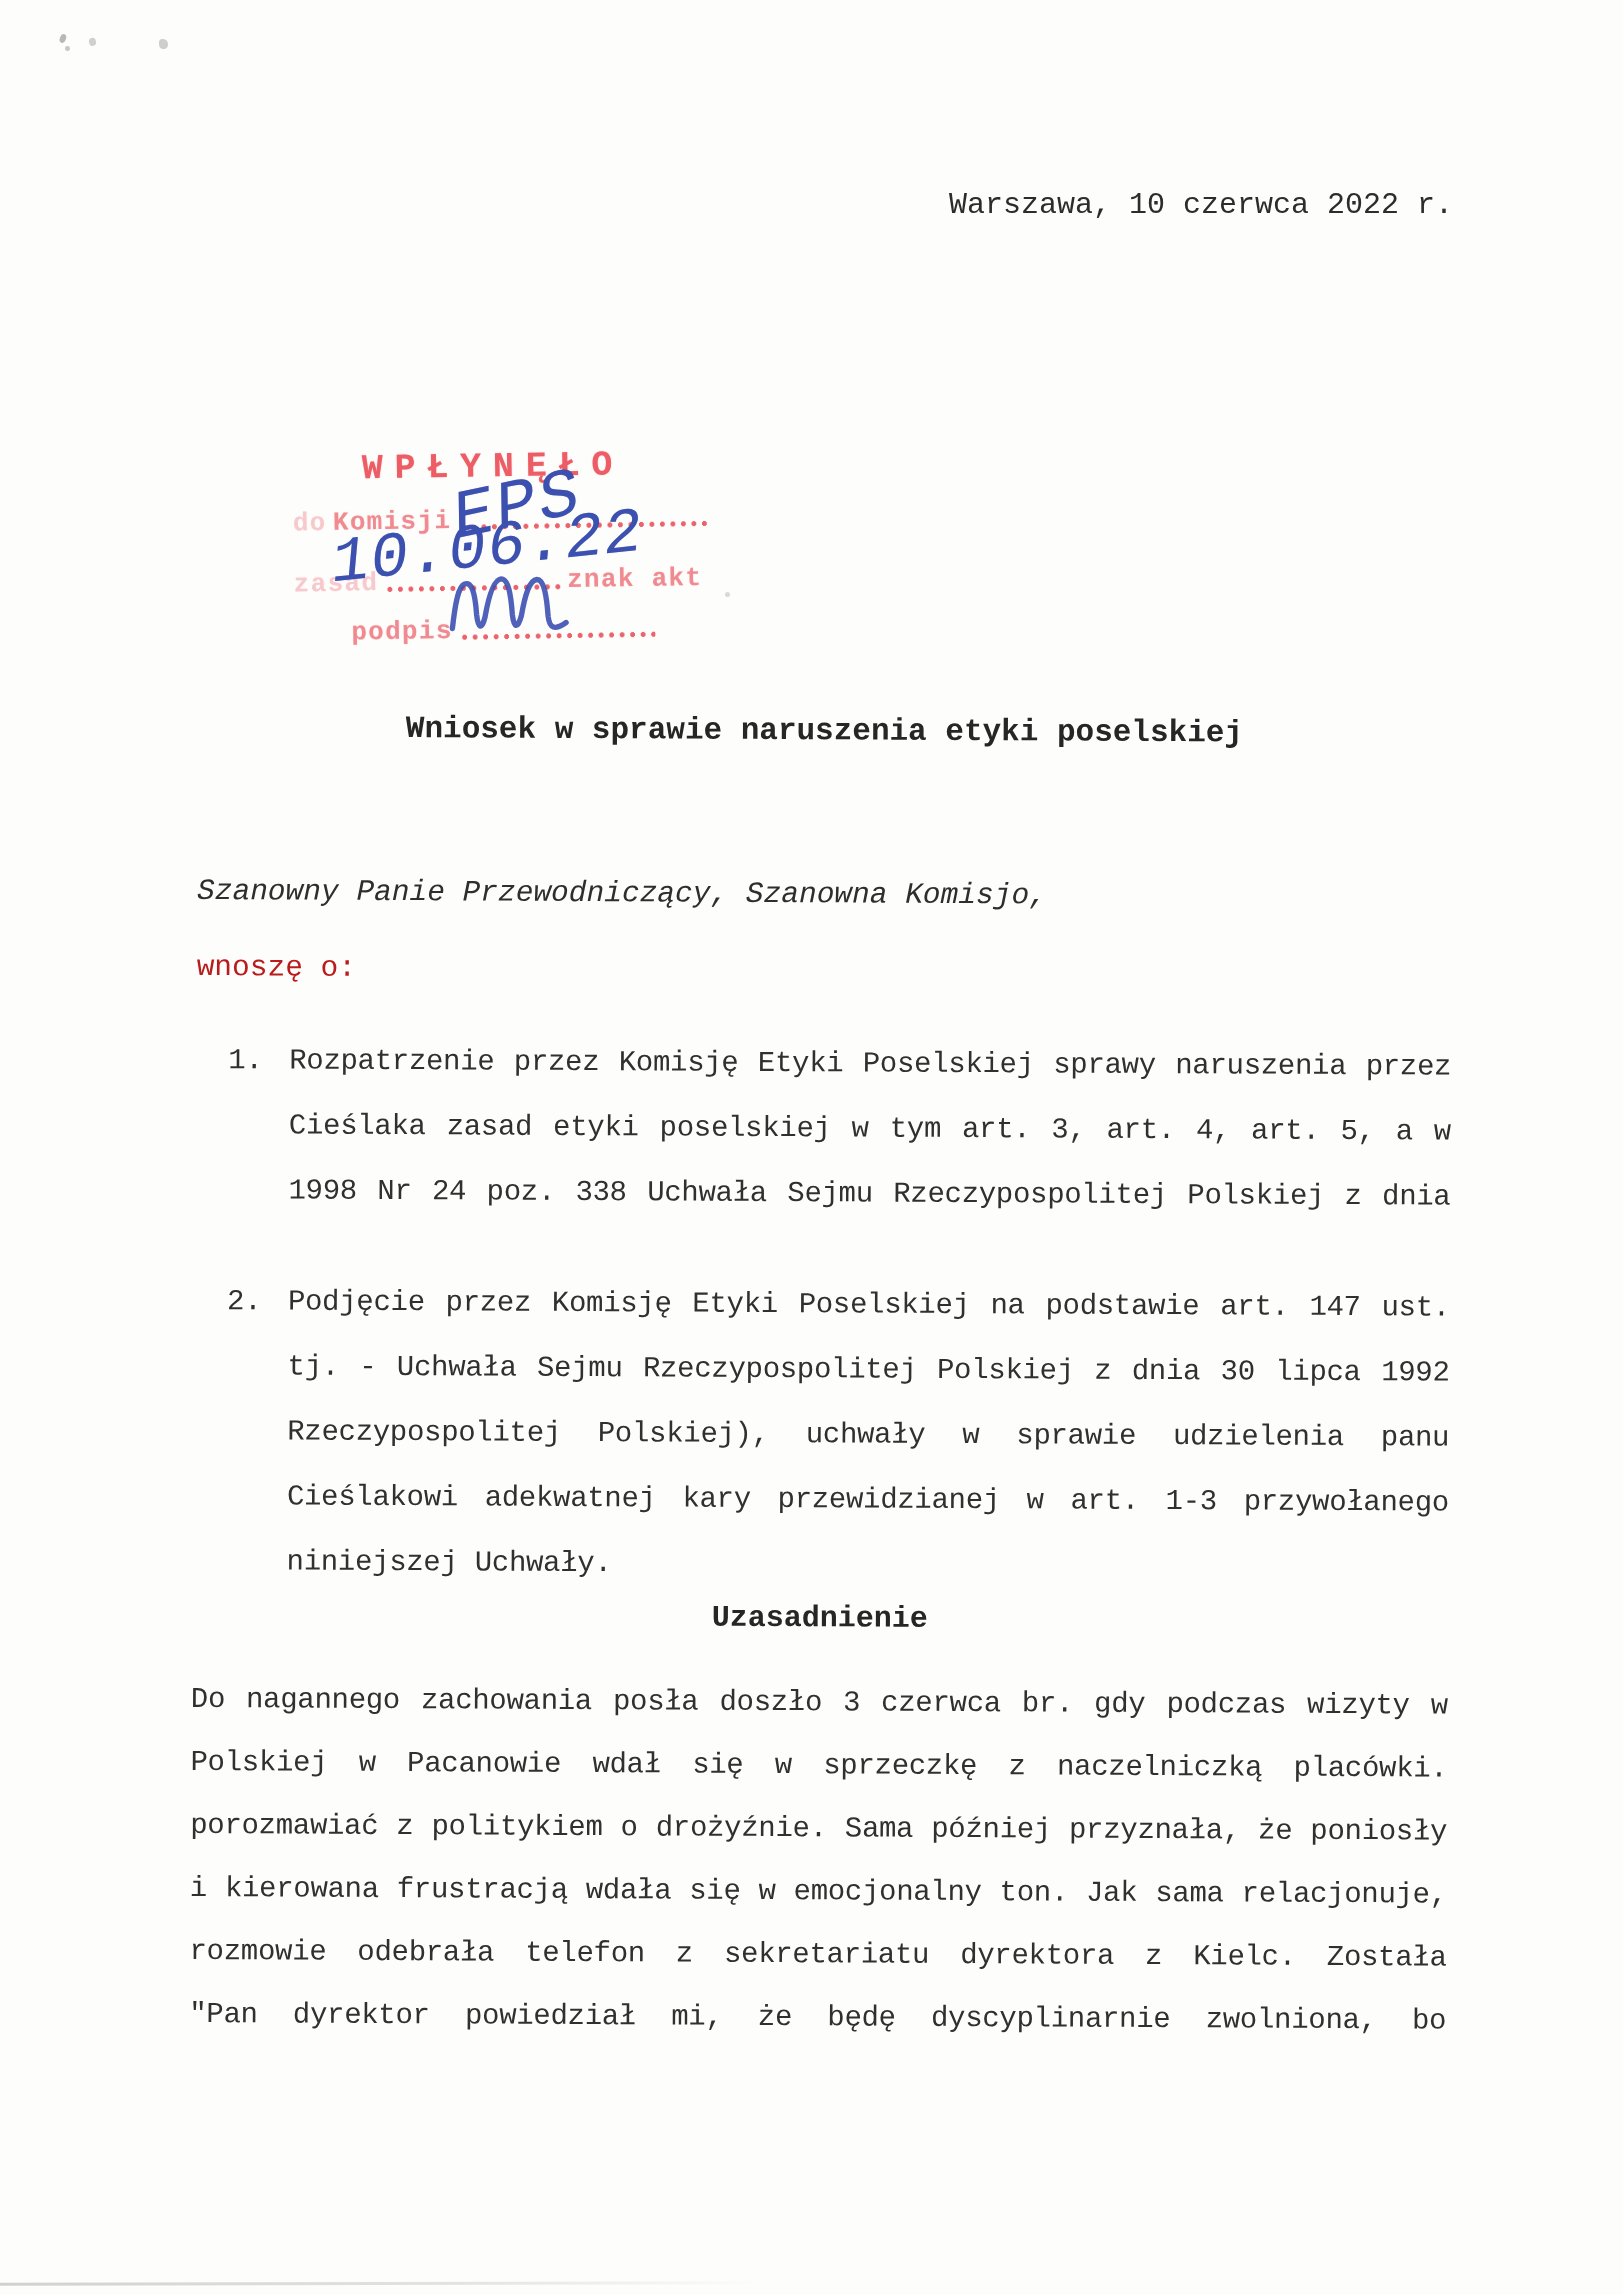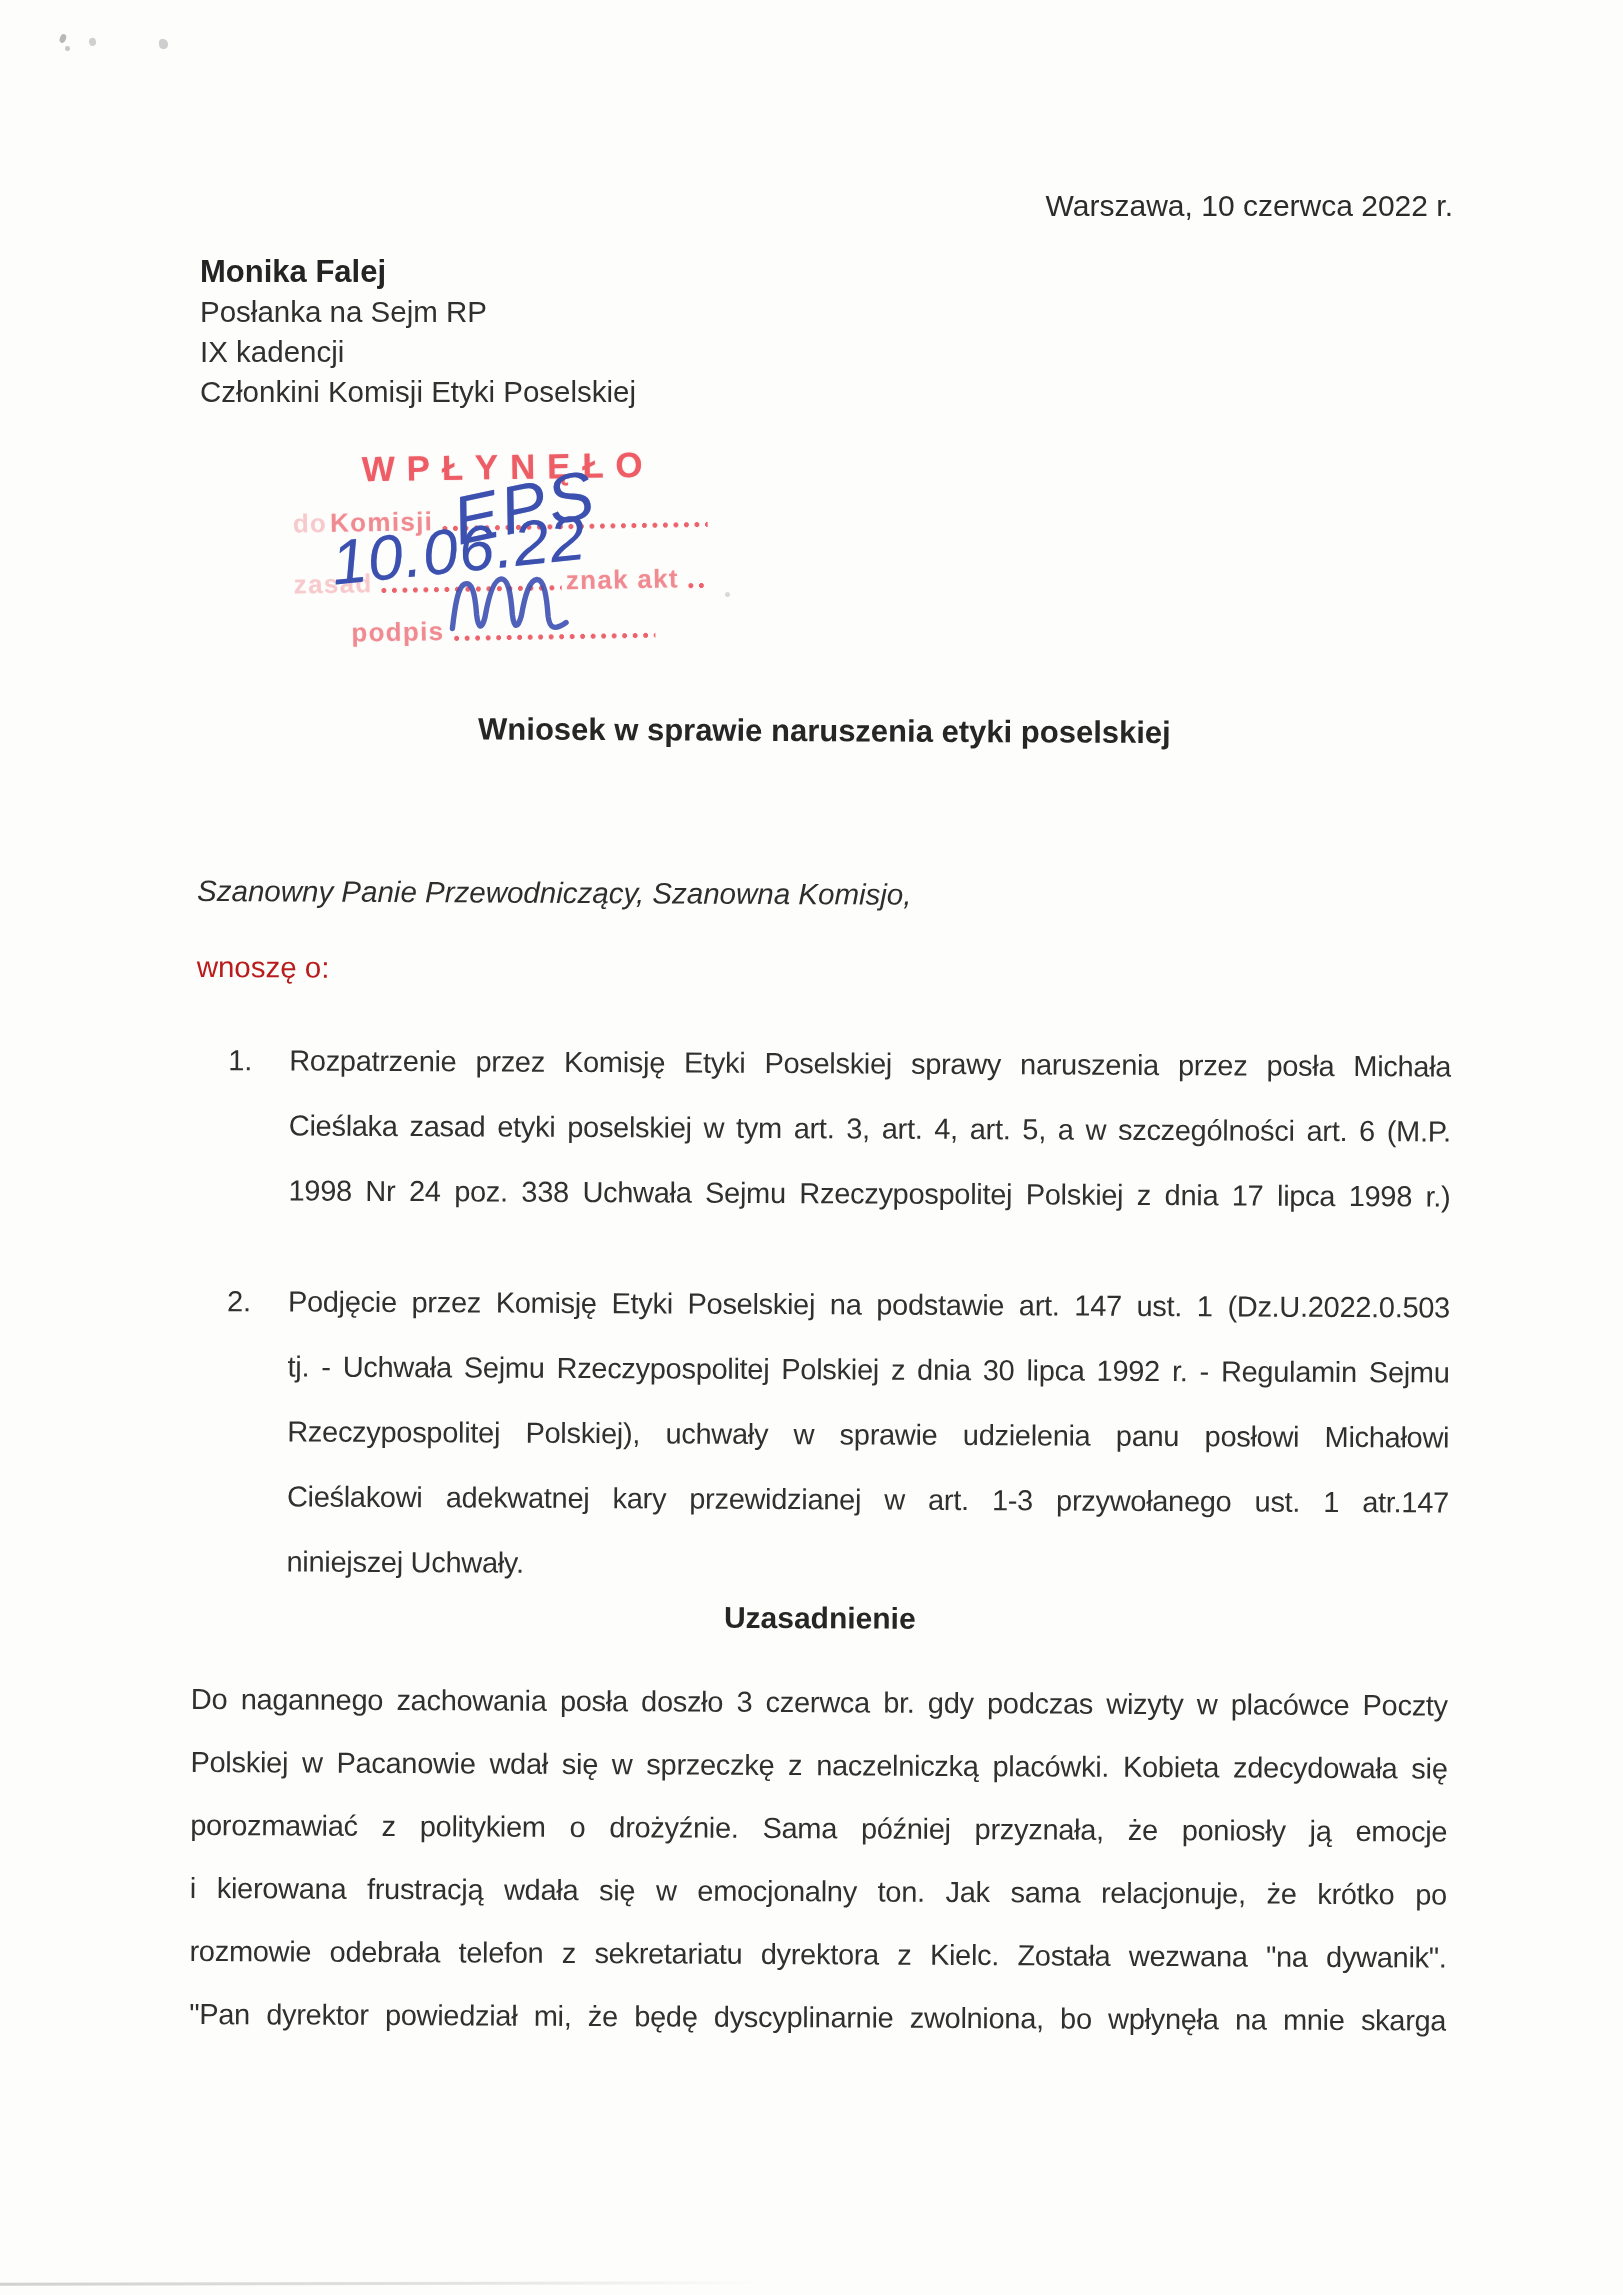--- a/index.html
+++ b/index.html
@@ -1,21 +1,21 @@
 <!DOCTYPE html>
 <html style="font-size:10.5px"><head>
 <meta charset="utf-8">
 <style>
   html,body{margin:0;padding:0;background:#ffffff;}
   .page{
     position:relative;
     width:1623px;height:2295px;
     background:#fdfdfc;
     overflow:hidden;
-    font-family:Liberation Sans, sans-serif;
+    font-family:Liberation Mono, monospace;
     color:#2f2f2f;
   }
   
   .date{
     position:absolute;top:189px;right:170px;
     font-size:30px;line-height:33px;color:#2c2c2c;
   }
   .sender{position:absolute;left:200px;top:252px;}
   .sender .name{font-size:31px;font-weight:bold;line-height:40px;color:#242424;}
   .sender .role{font-size:29.5px;line-height:40px;color:#303030;}
@@ -110,26 +110,20 @@
 <div class="page">
 
   <div class="speck sp1"></div>
   <div class="speck sp2"></div>
   <div class="speck sp3"></div>
   <div class="speck sp4"></div>
   <div class="speck sp5"></div>
 
   <div class="date">Warszawa, 10 czerwca 2022 r.</div>
 
-  <div class="sender">
-    <div class="name">Monika Falej</div>
-    <div class="role">Posłanka na Sejm RP</div>
-    <div class="role">IX kadencji</div>
-    <div class="role">Członkini Komisji Etyki Poselskiej</div>
-  </div>
 
   <div class="stamp">
     <div class="stamp-title">WPŁYNĘŁO</div>
     <div class="stamp-row row1">
       <span class="stamp-label faded">do</span>&nbsp;
       <span class="stamp-label semi-faded">Komisji</span>
       <span class="dots" style="flex:1"></span>
     </div>
     <div class="stamp-row row2">
       <span class="stamp-label faded">zasad</span>

